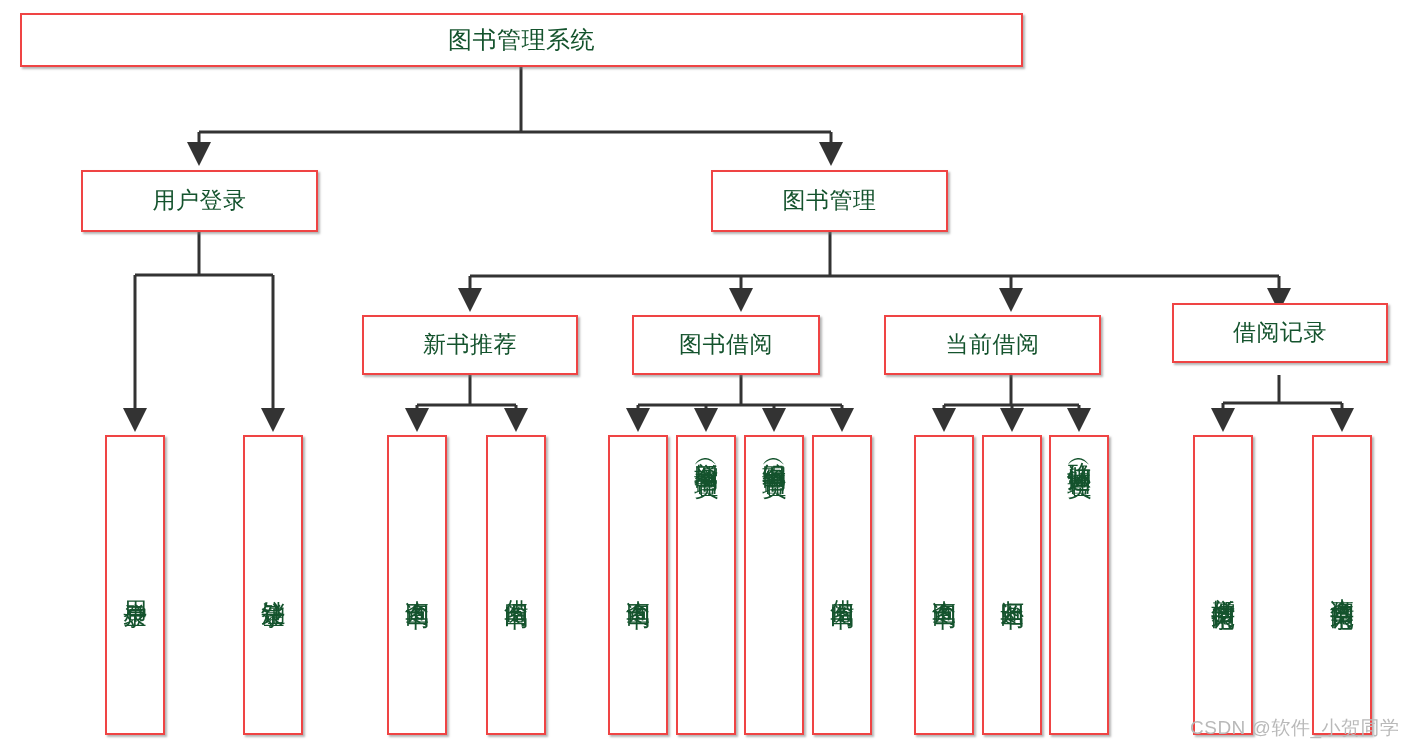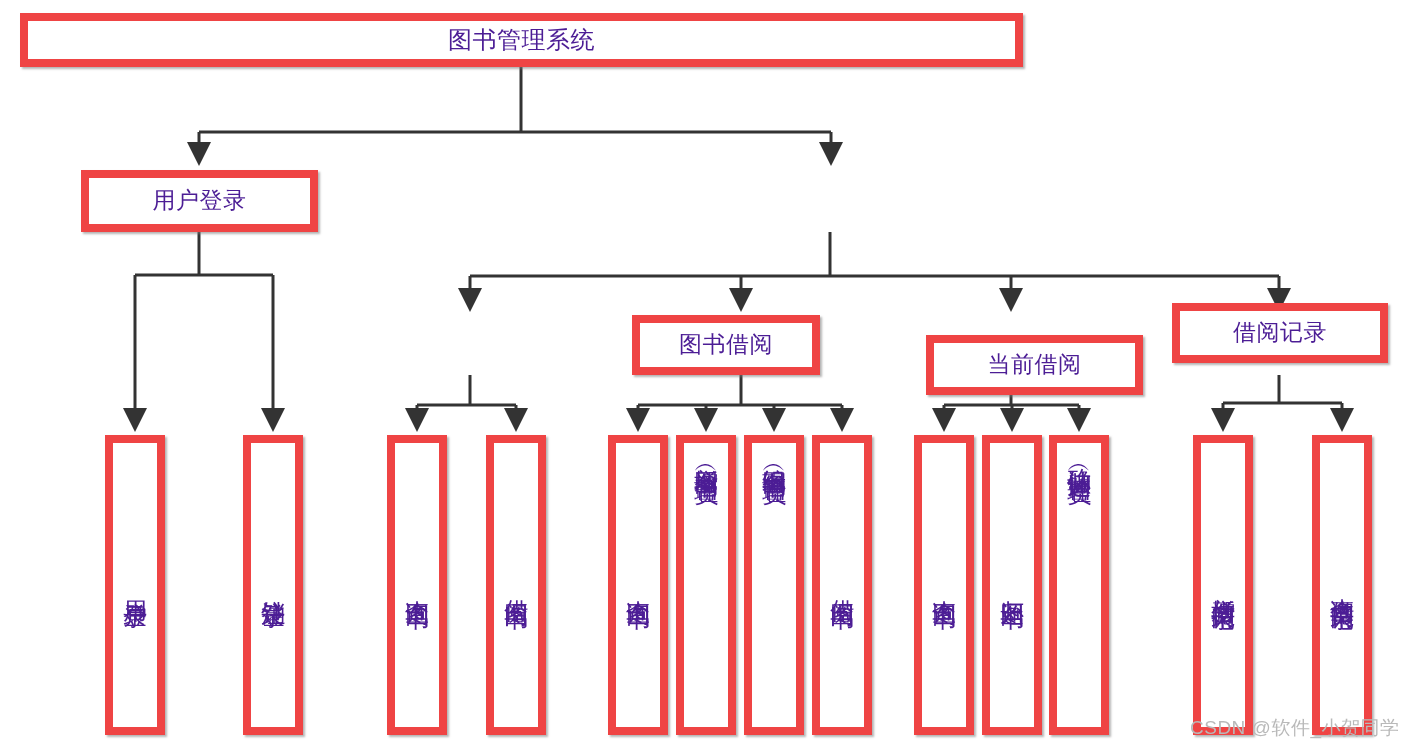--- a/index.html
+++ b/index.html
@@ -22,26 +22,26 @@
     left: 0;
     top: 0;
     width: 1405px;
     height: 747px;
     pointer-events: none;
   }
   .node {
     position: absolute;
     box-sizing: border-box;
     background: #ffffff;
-    border: 8px solid #ef4444;
+    border: 2px solid #ef4444;
     box-shadow: 2px 2px 2px rgba(120,120,120,0.55);
     display: flex;
     align-items: center;
     justify-content: center;
-    color: #4c1d95;
+    color: #14532d;
     z-index: 2;
   }
   .node .label {
     display: block;
     text-align: center;
     line-height: 1.18;
     letter-spacing: 0.5px;
   }
   
   .node.horiz .label {
@@ -131,27 +131,33 @@
   </svg>
 
   <div class="node horiz root" style="left:20px; top:13px; width:1003px; height:54px;">
     <span class="label">图书管理系统</span>
   </div>
 
   <div class="node horiz" style="left:81px; top:170px; width:237px; height:62px;">
     <span class="label">用户登录</span>
   </div>
 
-
+  <div class="node horiz" style="left:711px; top:170px; width:237px; height:62px;">
+    <span class="label">图书管理</span>
+  </div>
+
+  <div class="node horiz" style="left:362px; top:315px; width:216px; height:60px;">
+    <span class="label">新书推荐</span>
+  </div>
 
   <div class="node horiz" style="left:632px; top:315px; width:188px; height:60px;">
     <span class="label">图书借阅</span>
   </div>
 
-  <div class="node horiz" style="left:926px; top:315px; width:217px; height:60px;margin-top:20px;">
+  <div class="node horiz" style="left:884px; top:315px; width:217px; height:60px;">
     <span class="label">当前借阅</span>
   </div>
 
   <div class="node horiz" style="left:1172px; top:303px; width:216px; height:60px;">
     <span class="label">借阅记录</span>
   </div>
 
   <div class="node vert" style="left:105px; top:435px; width:60px; height:300px;">
     <span class="label">用户登录</span>
   </div>

